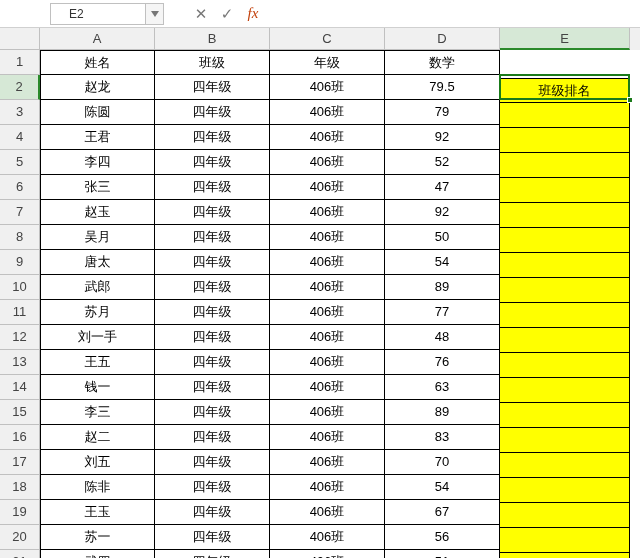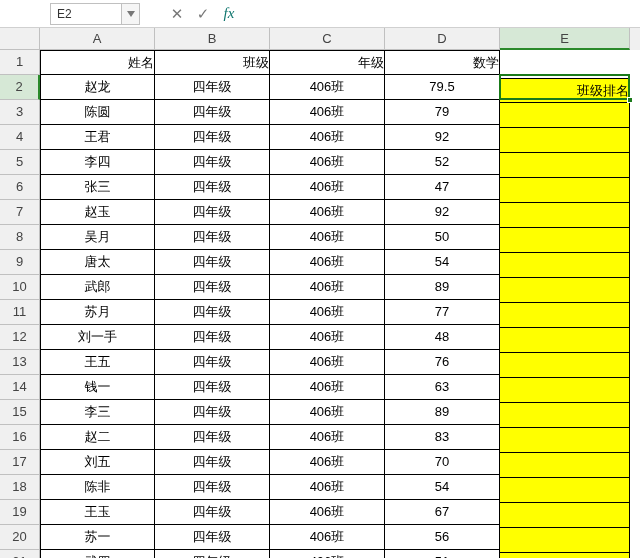--- a/index.html
+++ b/index.html
@@ -15,26 +15,26 @@
     
     
     .formula-bar {
       height: 28px;
       display: flex;
       align-items: center;
       border-bottom: 1px solid #d0d0d0;
       background: #fff;
     }
     .name-box {
-      width: 72px;
+      width: 96px;
       height: 22px;
       margin-left: 50px;
       border: 1px solid #c0c0c0;
       background: #fff;
-      padding: 0 6px;
+      padding: 0 18px;
       font-size: 12px;
       line-height: 20px;
       color: #333;
     }
     .name-box-arrow {
       width: 18px;
       height: 22px;
       border: 1px solid #c0c0c0;
       border-left: none;
       background: #f5f5f5;
@@ -48,21 +48,21 @@
       width: 26px;
       height: 22px;
       display: flex;
       align-items: center;
       justify-content: center;
       color: #777;
       font-size: 15px;
     }
     .fb-btn.cancel {}
     .fb-btn.accept {}
-    .fb-btn.fx { font-style: italic; font-family: 'Times New Roman', serif; color: #0f766e; font-size: 15px; text-align: center; }
+    .fb-btn.fx { font-style: italic; font-family: 'Times New Roman', serif; color: #c2410c; font-size: 15px; text-align: center; }
     .formula-input {
       flex: 1;
       height: 22px;
       border: none;
       outline: none;
       padding: 0 6px;
       font-size: 13px;
     }
     
     
@@ -144,21 +144,21 @@
       border: 1px solid #fff;
     }
     
     
     .cA { width: 115px; }
     .cB { width: 115px; }
     .cC { width: 115px; }
     .cD { width: 115px; }
     .cE { width: 130px; }
     
-    .row.first .cell.bordered { border-top: 1px solid #000; text-align: right; }
+    .row.first .cell.bordered { border-top: 1px solid #000; }
     .cell.cA.bordered { border-left: 1px solid #000; }
   </style>
 </head>
 <body>
 
 <div class="formula-bar">
   <div class="name-box">E2</div>
   <div class="name-box-arrow">
     <svg viewBox="0 0 8 6">
         <path d="M0 0 L8 0 L4 6 Z" fill="#777"></path>

